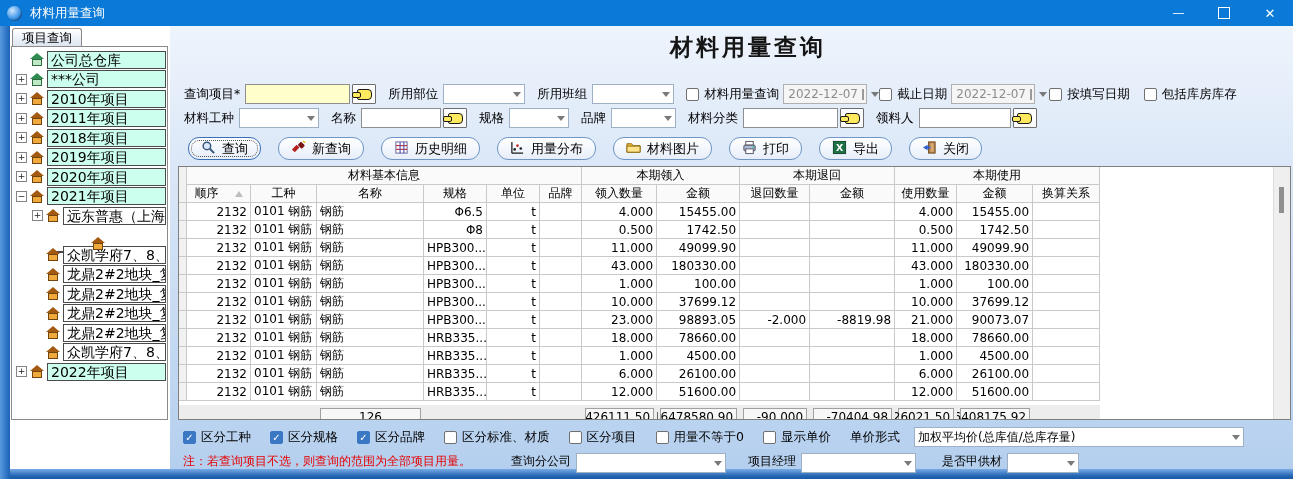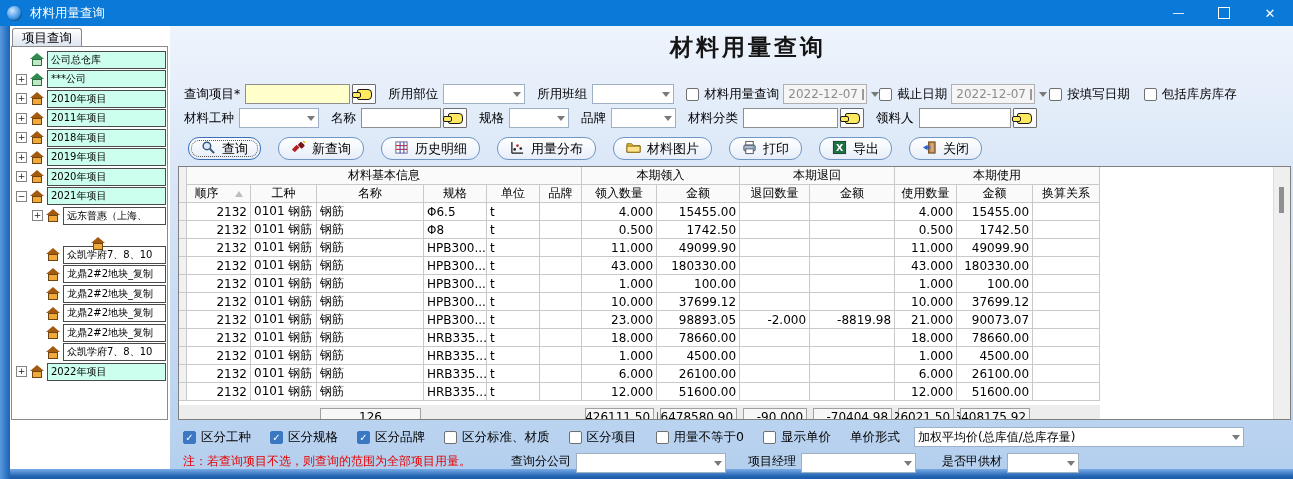--- a/index.html
+++ b/index.html
@@ -26,21 +26,21 @@
   .tree-row{display:flex;align-items:center;height:19.5px}
   .expand{width:11px;height:11px;box-sizing:border-box;border:1px solid #848484;background:#fff;
     font-size:9px;line-height:8px;text-align:center;flex:0 0 11px;margin:0 2px 0 2px;color:#222}
   .expand-spacer{flex:0 0 11px;margin:0 2px 0 2px}
   .house{position:relative;width:14px;height:13px;flex:0 0 14px;margin:0 3px 0 1px}
   .house::before{content:"";position:absolute;left:0;top:0;border-left:7px solid transparent;border-right:7px solid transparent;border-bottom:6px solid #a35a10}
   .house::after{content:"";position:absolute;left:2px;top:6px;width:10px;height:7px;background:#f2a93b;border:1px solid #6e4410;box-sizing:border-box}
   .house.green::before{border-bottom-color:#2f8b4f}
   .house.green::after{background:#bfe9c6;border-color:#2f6b40}
   .tree-label{flex:1;height:18px;line-height:16px;box-sizing:border-box;border:1px solid #4a4a4a;background:#ccffee;
-    padding:0 3px;font-size:10px;white-space:nowrap;overflow:hidden;margin-right:1px}
+    padding:0 3px;font-size:14px;white-space:nowrap;overflow:hidden;margin-right:1px}
   .tree-label.sub{background:#fff}
   
   .main{position:absolute;left:170px;top:26px;right:0;bottom:10px;
     background:linear-gradient(180deg,#eef4fc 0%,#d9e6f7 35%,#b4cfee 100%)}
   .page-title{position:absolute;top:6px;left:48px;width:1060px;text-align:center;font-size:23px;font-weight:700;letter-spacing:3px;color:#151515}
   .frow{position:absolute;left:14px;display:flex;align-items:center;white-space:nowrap;font-size:12.5px}
   .frow1{top:58px}
   .frow2{top:82px}
   .flabel{margin:0 5px 0 12px}
   .flabel.first{margin-left:0}
@@ -69,21 +69,21 @@
   .tbtn svg{width:15px;height:15px}
   
   .grid-wrap{position:absolute;top:140px;left:8px;width:1113px;height:254px;background:#fff;border:1px solid #7f7f7f;box-sizing:border-box;overflow:hidden}
   table.grid{border-collapse:separate;border-spacing:0;table-layout:fixed;font-size:12px}
   .grid th,.grid td{padding:0 3px;height:16px;font-weight:400;overflow:hidden;white-space:nowrap;box-sizing:border-box}
   .grid .b{border-right:1px solid #c9c9c9;border-bottom:1px solid #c9c9c9;background:#fff}
   .grid .hdr{background:#fafafa;text-align:center}
   .grid .selc{background:#f1f1f1;border-right:1px solid #c9c9c9;border-bottom:1px solid #c9c9c9}
   .grid .filler{background:#fff}
   .grid .ra{text-align:right}
-  .grid .ca{text-align:left}
+  .grid .ca{text-align:right}
   .grid .la{text-align:left}
   .grid tr.gaprow td{height:4px;border:none;background:#fff}
   .grid tr.sum td{height:24px;background:#ededed;border:none;vertical-align:middle}
   .sumbox{height:19px;box-sizing:border-box;border:1px solid #a0a0a0;background:#f7f7f7;display:flex;align-items:center;justify-content:flex-end;padding:0 3px}
   .sumbox.center{justify-content:center}
   .sort-up{display:inline-block;width:0;height:0;border-left:4px solid transparent;border-right:4px solid transparent;border-bottom:6px solid #bdbdbd;margin-left:16px}
   .vscroll{position:absolute;top:0;right:0;width:16px;bottom:0;background:#efefef;border-left:1px solid #dcdcdc}
   .vthumb{position:absolute;top:20px;left:5px;width:5px;height:26px;background:#8f8f8f}
   
   .foot1{position:absolute;top:401px;left:13px;display:flex;align-items:center;gap:19px;font-size:12.5px}

